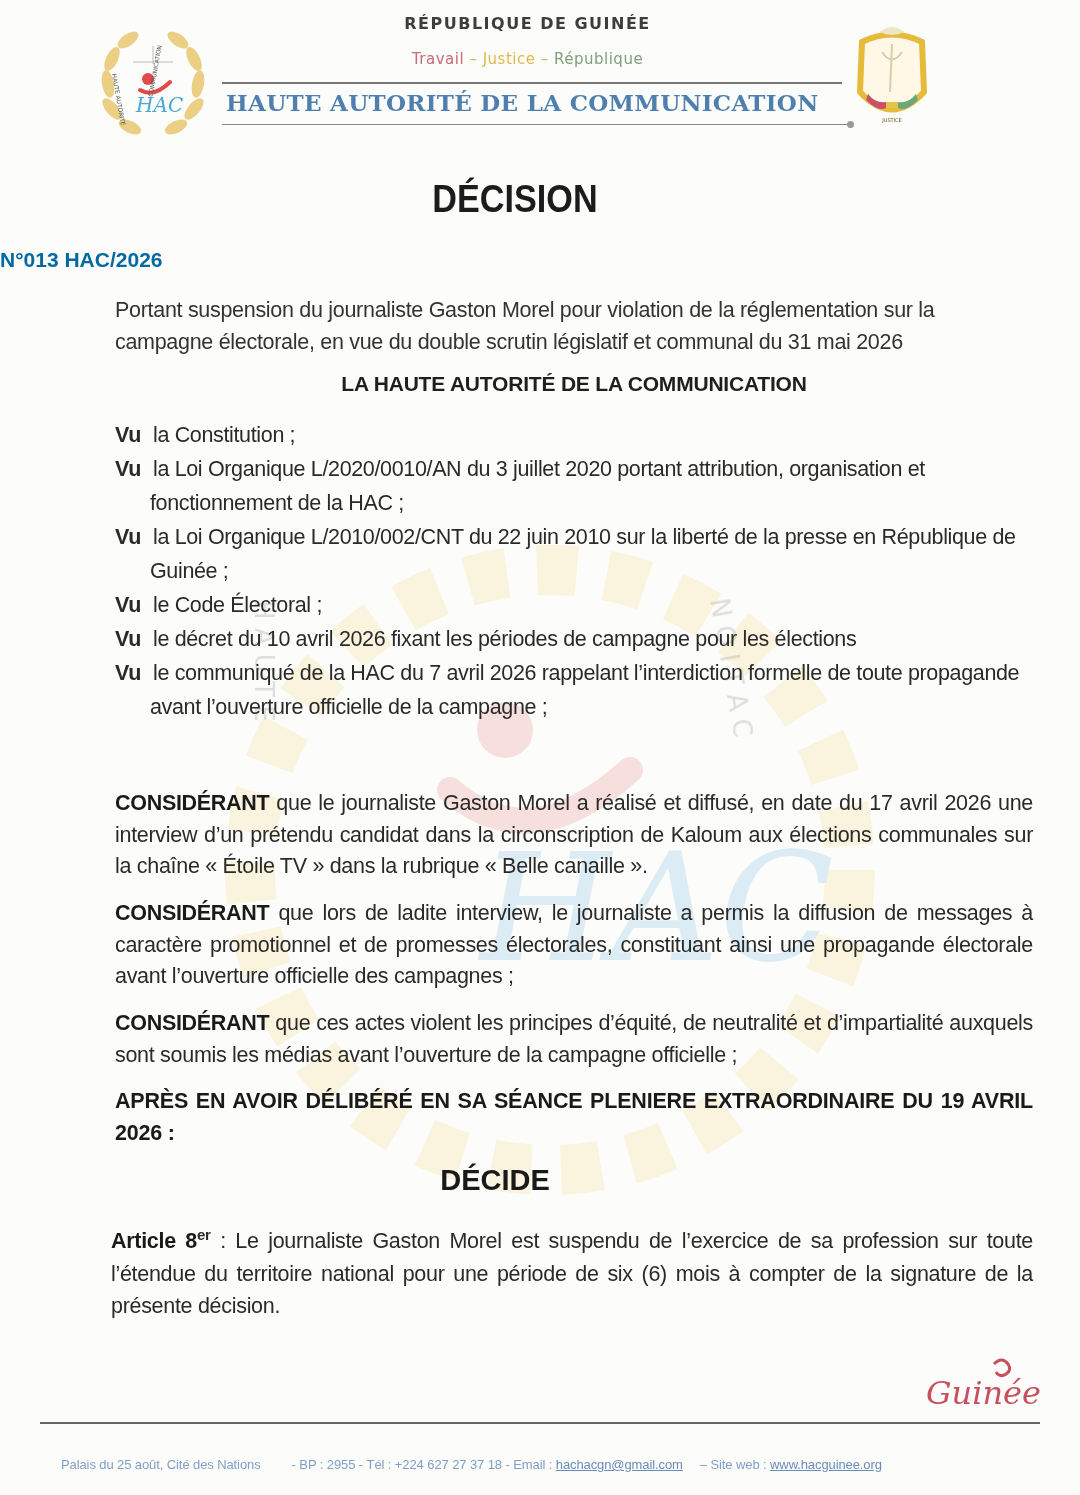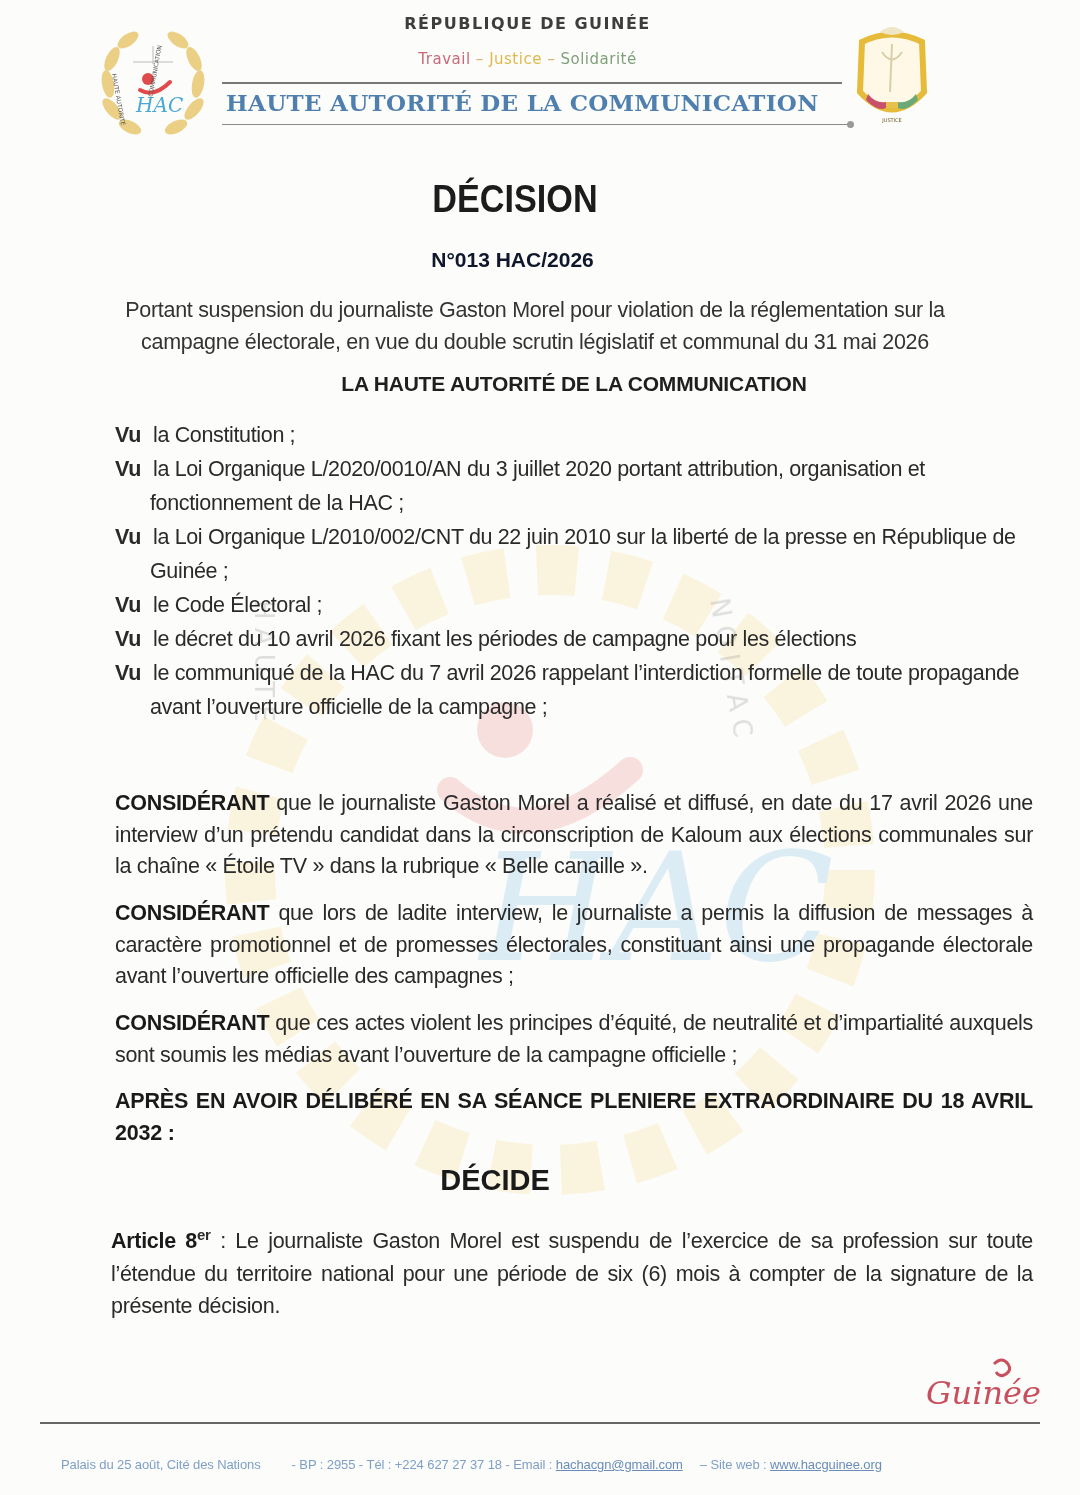--- a/index.html
+++ b/index.html
@@ -20,22 +20,22 @@
   .motto-sep { color: #d9b36a; }
   .motto-justice { color: #e0b84a; }
   .motto-solidarite { color: #7fa07a; }
   .hdr-rule-top { position: absolute; left: 222px; top: 82px; width: 620px; height: 2px; background: #777; }
   .hdr-authority { position: absolute; left: 226px; top: 89px; font-family: "DejaVu Serif", serif; font-size: 23px; font-weight: bold; letter-spacing: 0.3px; color: #4f7fae; }
   .hdr-rule-bottom { position: absolute; left: 222px; top: 124px; width: 626px; height: 1px; background: #8a8a8a; }
   .hdr-dot { position: absolute; left: 847px; top: 121px; width: 7px; height: 7px; border-radius: 50%; background: #999; }
 
   
   .title { position: absolute; left: 0; width: 1030px; top: 178px; text-align: center; font-size: 38px; font-weight: bold; color: #1c1c1c; transform: scaleX(0.9); transform-origin: center; }
-  .number { position: absolute; left: 0; width: 1025px; top: 248px; text-align: center; font-size: 21px; font-weight: bold; color: #0f172a; }
-  .subject { position: absolute; left: 115px; top: 294px; width: 840px; font-size: 21.5px; line-height: 32px; color: #333; letter-spacing: -0.3px; text-align: center; }
+  .number { position: absolute; left: 0; width: 1025px; top: 248px; text-align: left; font-size: 21px; font-weight: bold; color: #0369a1; }
+  .subject { position: absolute; left: 115px; top: 294px; width: 840px; font-size: 21.5px; line-height: 32px; color: #333; letter-spacing: -0.3px; }
   .authority-line { position: absolute; left: 0; width: 1148px; top: 372px; text-align: center; font-size: 21px; font-weight: bold; color: #1f1f1f; letter-spacing: -0.2px; }
 
   
   .visas { position: absolute; left: 115px; top: 418px; width: 930px; }
   .visa { font-size: 21.5px; line-height: 34px; color: #2a2a2a; letter-spacing: -0.35px; position: relative; }
   .visa .vu { font-weight: bold; display: inline-block; width: 38px; }
   .visa .cont { padding-left: 35px; display: block; }
 
   
   .cons { position: absolute; left: 115px; width: 918px; font-size: 21.5px; line-height: 31.5px; color: #2a2a2a; text-align: justify; letter-spacing: -0.3px; }
@@ -98,21 +98,21 @@
     <text x="24" y="50" font-family="DejaVu Sans, sans-serif" font-size="6" fill="#555" transform="rotate(80 24 50)">HAUTE AUTORITÉ</text>
     <text x="104" y="40" font-family="DejaVu Sans, sans-serif" font-size="6" fill="#555" transform="rotate(-80 104 80)">COMMUNICATION</text>
   </svg>
 
   <div class="hdr-country">RÉPUBLIQUE DE GUINÉE</div>
   <div class="hdr-motto">
     <span class="motto-travail">Travail</span>
     <span class="motto-sep">–</span>
     <span class="motto-justice">Justice</span>
     <span class="motto-sep">–</span>
-    <span class="motto-solidarite">Solidarité</span>
+    <span class="motto-solidarite">République</span>
   </div>
   <div class="hdr-rule-top"></div>
   <div class="hdr-authority">HAUTE AUTORITÉ DE LA COMMUNICATION</div>
   <div class="hdr-rule-bottom"></div>
   <div class="hdr-dot"></div>
 
   <svg class="hdr-logo-right" viewBox="0 0 100 110">
     <path d="M20 20 Q50 5 80 20 L82 70 Q50 105 18 70 Z" fill="#fff8e6" stroke="#e6bb3a" stroke-width="6"></path>
     <path d="M50 22 L48 70" stroke="#d8cfa8" stroke-width="2"></path>
     <path d="M40 30 Q50 45 60 30" fill="none" stroke="#d8cfa8" stroke-width="2"></path>
@@ -149,21 +149,21 @@
     <div class="visa">
       <span class="vu">Vu</span><span>le communiqué de la HAC du 7 avril 2026 rappelant l’interdiction formelle de toute propagande</span>
       <span class="cont">avant l’ouverture officielle de la campagne ;</span>
     </div>
   </div>
 
   <div class="cons cons1"><span class="kw">CONSIDÉRANT</span><span> que le journaliste Gaston Morel a réalisé et diffusé, en date du 17 avril 2026 une interview d’un prétendu candidat dans la circonscription de Kaloum aux élections communales sur la chaîne « Étoile TV » dans la rubrique « Belle canaille ».</span></div>
   <div class="cons cons2"><span class="kw">CONSIDÉRANT</span><span> que lors de ladite interview, le journaliste a permis la diffusion de messages à caractère promotionnel et de promesses électorales, constituant ainsi une propagande électorale  avant l’ouverture officielle des campagnes ;</span></div>
   <div class="cons cons3"><span class="kw">CONSIDÉRANT</span><span> que ces actes violent les principes d’équité, de neutralité et d’impartialité auxquels sont soumis les médias avant l’ouverture de la campagne officielle ;</span></div>
 
-  <div class="apres">APRÈS EN AVOIR DÉLIBÉRÉ EN SA SÉANCE PLENIERE EXTRAORDINAIRE DU 18 AVRIL 2032 :</div>
+  <div class="apres">APRÈS EN AVOIR DÉLIBÉRÉ EN SA SÉANCE PLENIERE EXTRAORDINAIRE DU 19 AVRIL 2026 :</div>
   <div class="decide">DÉCIDE</div>
 
   <div class="article"><span class="kw">Article 8</span><sup>er</sup><span> : Le journaliste Gaston Morel est suspendu de l’exercice de sa profession sur toute l’étendue du territoire national pour une période de six (6) mois à compter de la signature de la présente décision.</span></div>
 
   <svg class="guinee-logo" viewBox="0 0 120 56">
     <path d="M72 8 Q80 0 86 8 Q90 14 84 18 Q78 22 74 16" fill="none" stroke="#c8505e" stroke-width="3"></path>
     <text x="4" y="48" font-family="DejaVu Serif, serif" font-style="italic" font-size="32" fill="#c8505e">Guinée</text>
   </svg>
   <div class="footer-rule"></div>
   <div class="footer">

